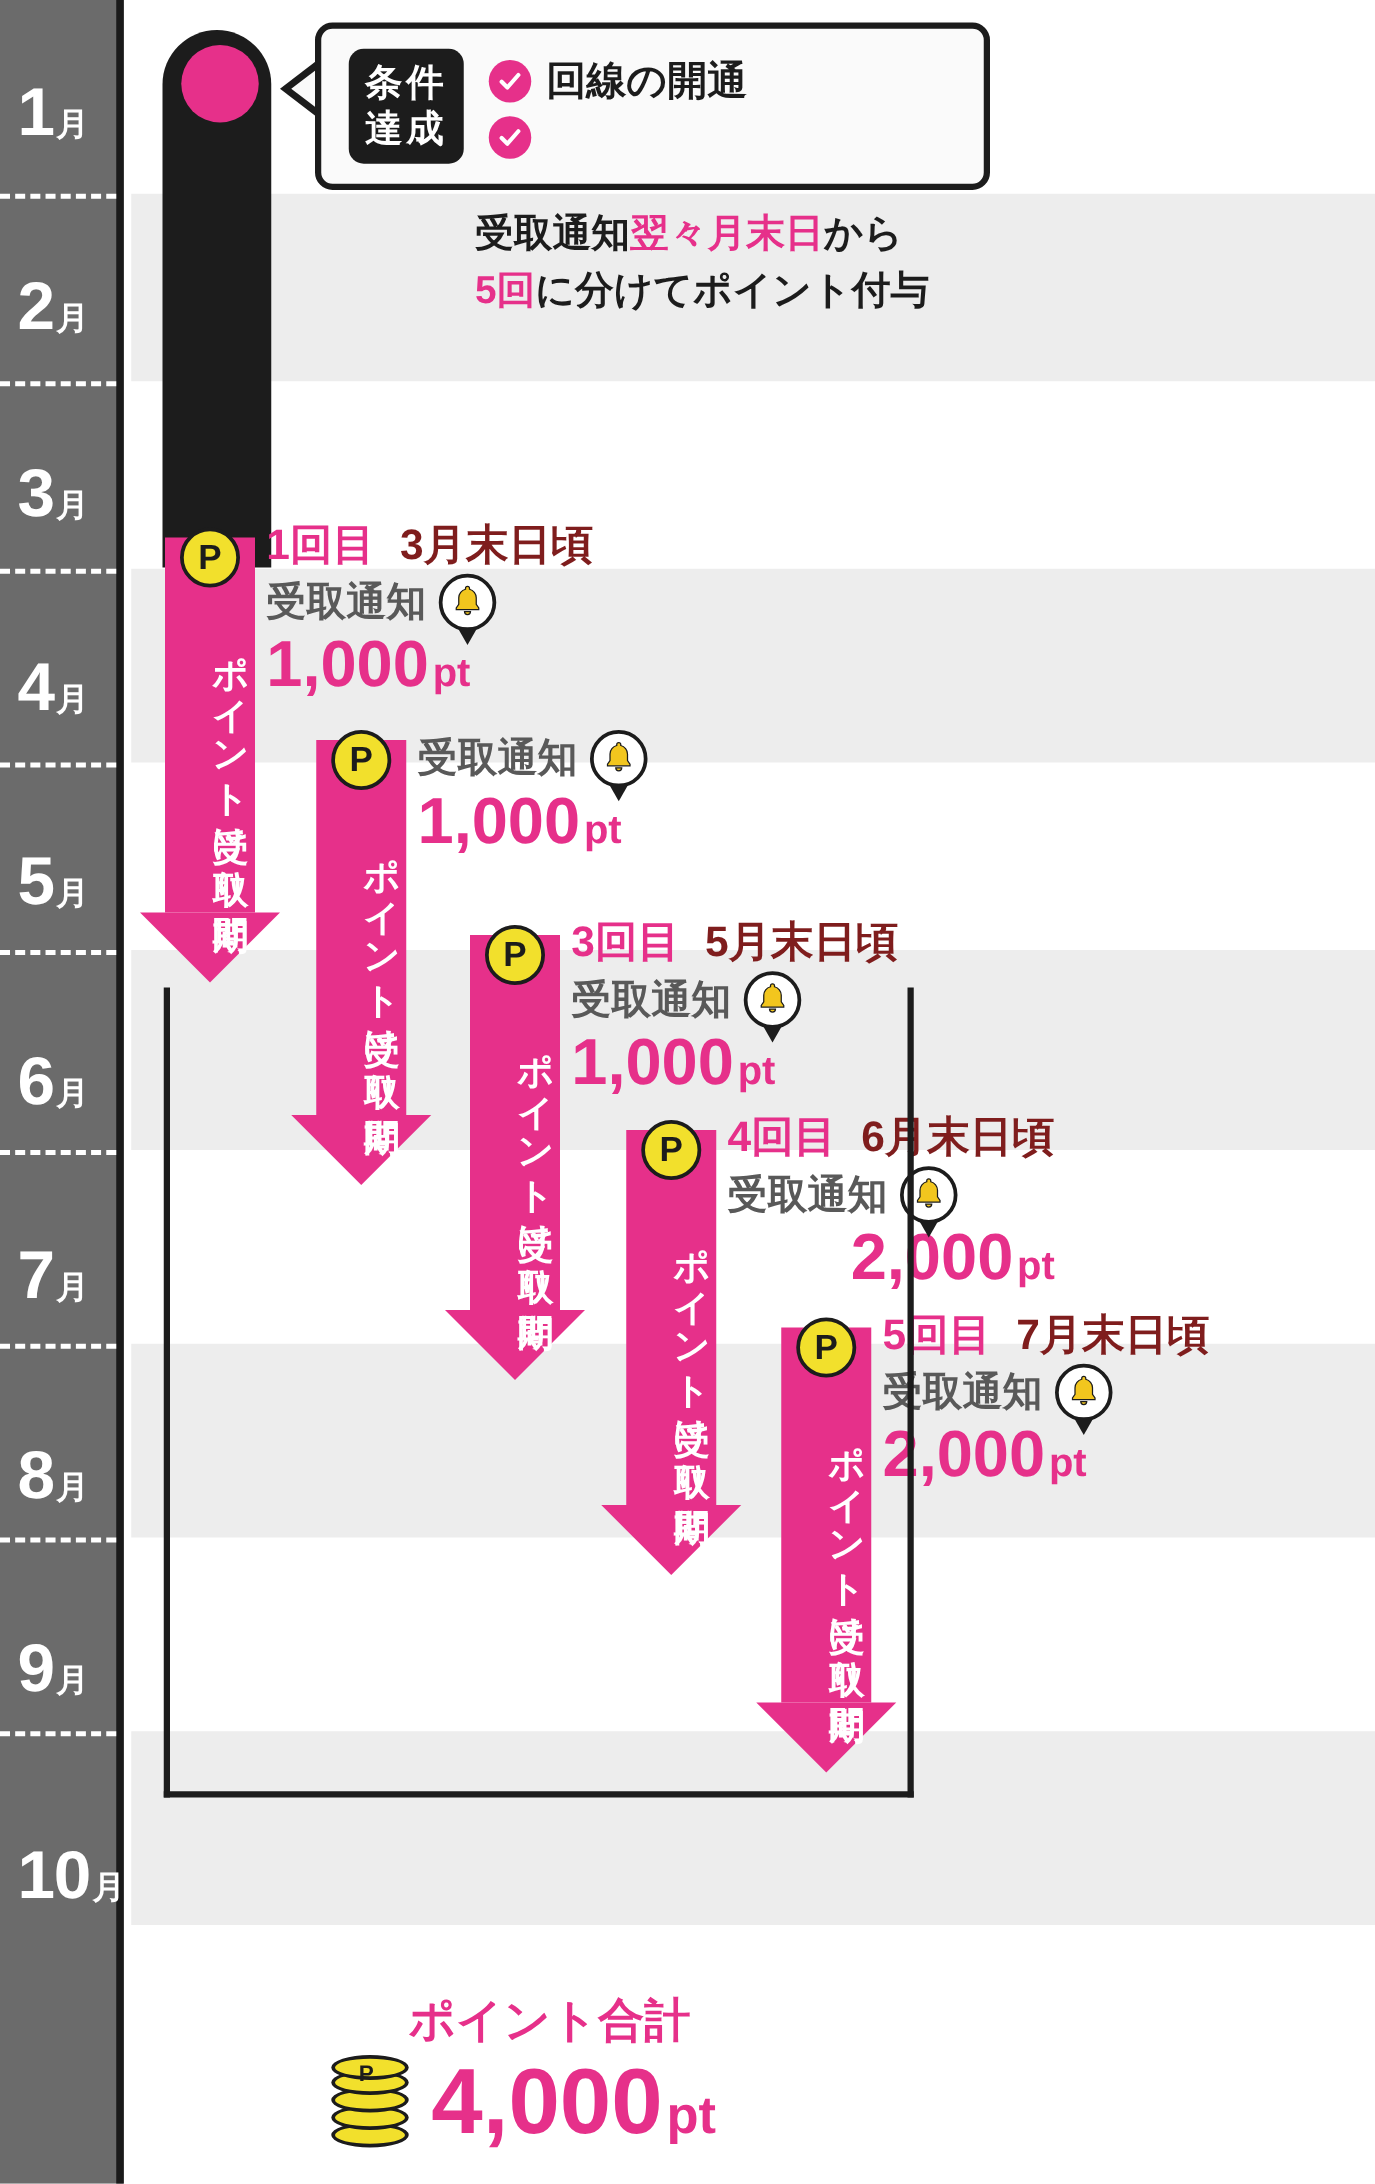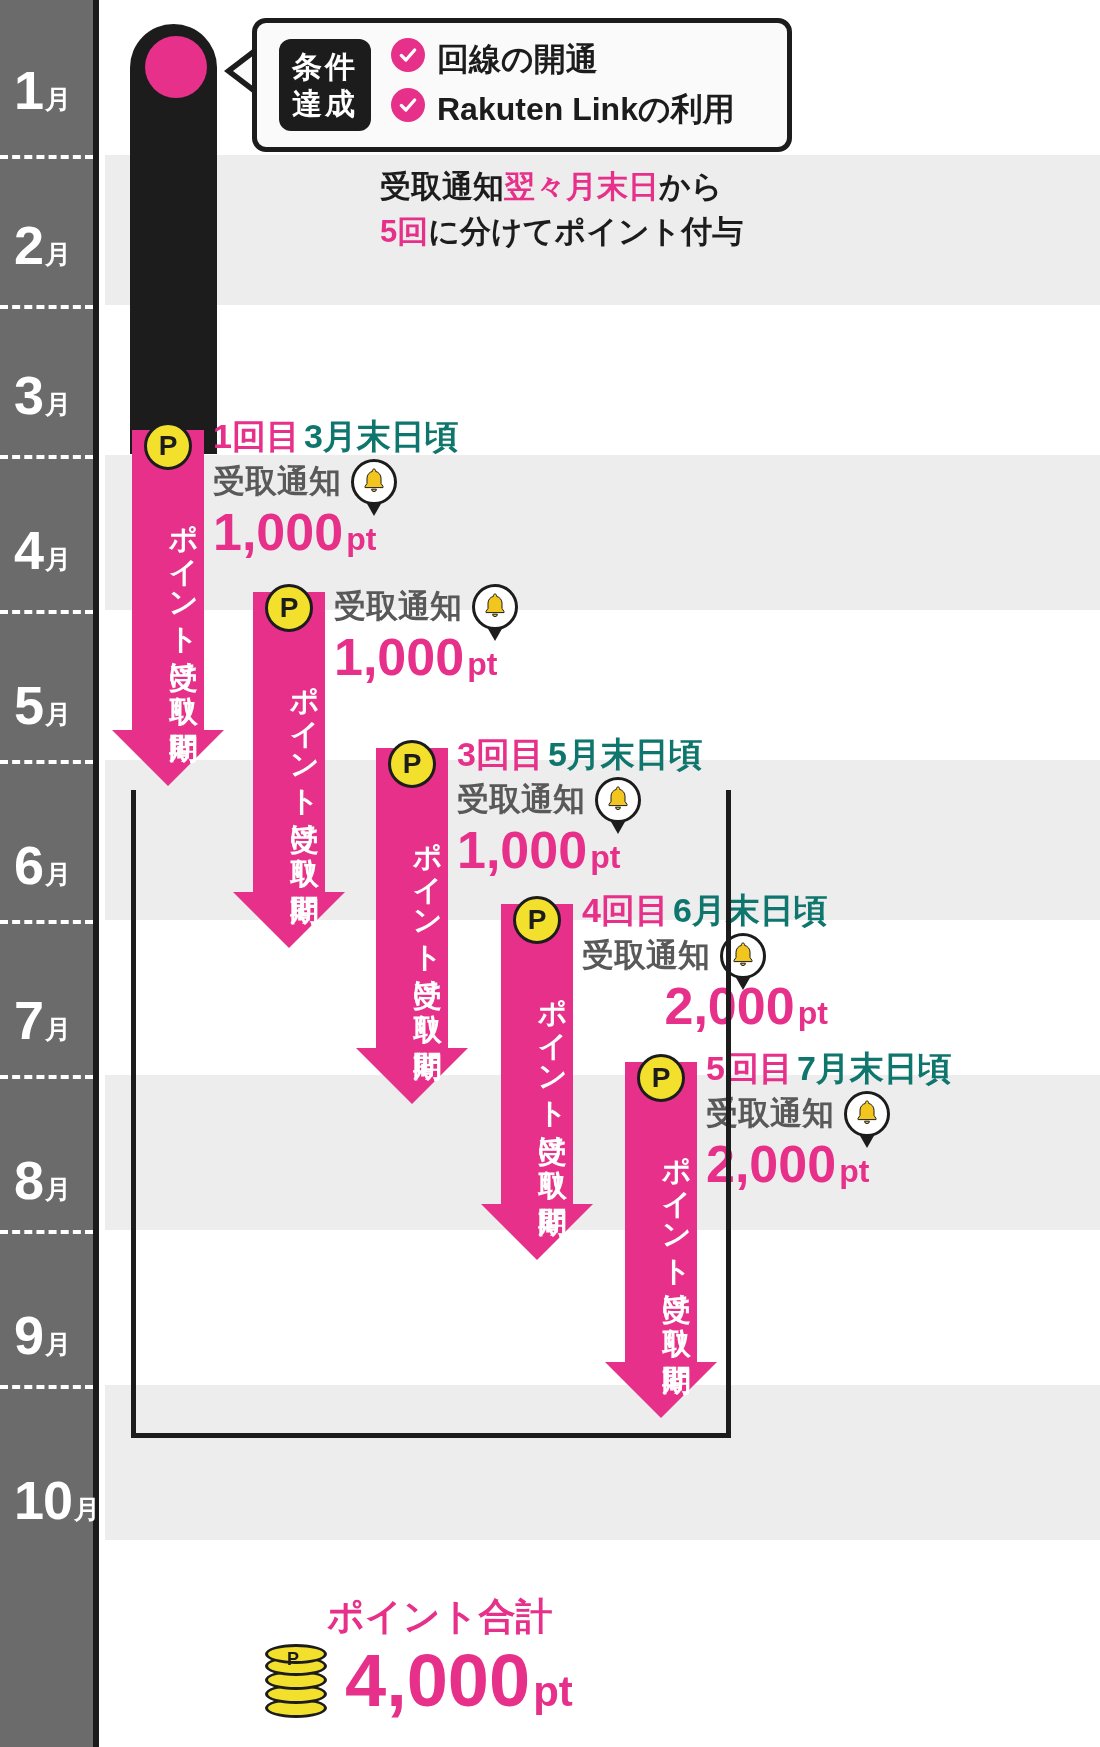--- a/index.html
+++ b/index.html
@@ -72,21 +72,21 @@
     border-bottom: 19px solid transparent;
     border-right: 25px solid #fafafa;
   }
   .cond-badge {
     width: 92px; height: 92px; background: #1c1c1c; border-radius: 12px;
     color: #ffffff; display: flex; flex-direction: column;
     align-items: center; justify-content: center; flex: none;
   }
   .cond-badge span { font-size: 30px; font-weight: 700; line-height: 1.25; letter-spacing: 3px; }
   .cond-list { margin-left: 20px; display: flex; flex-direction: column; gap: 6px; }
-  .cond-item { display: flex; align-items: flex-start; gap: 12px; }
+  .cond-item { display: flex; align-items: center; gap: 12px; }
   .check-circle {
     width: 34px; height: 34px; border-radius: 50%; background: #e6308a;
     display: flex; align-items: center; justify-content: center; flex: none;
   }
   .check-circle svg { width: 20px; height: 20px; }
   .cond-text { font-size: 32px; font-weight: 700; color: #1c1c1c; white-space: nowrap; }
 
   
   .desc {
     position: absolute; left: 275px; top: 165px; width: 620px;
@@ -117,21 +117,21 @@
     position: absolute; width: 48px; height: 48px; border-radius: 50%;
     background: #f2e02c; border: 3px solid #1c1c1c;
     display: flex; align-items: center; justify-content: center;
     color: #1c1c1c; font-size: 28px; font-weight: 700; z-index: 5;
   }
 
   
   .pay-label { position: absolute; white-space: nowrap; }
   .pay-line1 { font-size: 34px; font-weight: 700; line-height: 1.1; }
   .pay-line1 .ordinal { color: #e6308a; }
-  .pay-line1 .when { color: #0f766e; margin-left: 4px; }
+  .pay-line1 .when { color: #7f1d1d; margin-left: 20px; }
   .pay-line2 { display: flex; align-items: center; gap: 10px; margin-top: 4px; }
   .notif-text { font-size: 32px; font-weight: 700; color: #595959; }
   .bell-bubble { position: relative; width: 46px; height: 46px; }
   .bell-bubble .circle {
     position: absolute; inset: 0; border: 3px solid #1c1c1c;
     border-radius: 50%; background: #ffffff;
   }
   .bell-bubble .pointer {
     position: absolute; left: 15px; bottom: -11px; width: 0; height: 0;
     border-left: 8px solid transparent; border-right: 8px solid transparent;
@@ -249,21 +249,20 @@
               </svg>
           </span>
           <span class="cond-text">回線の開通</span>
         </div>
         <div class="cond-item">
           <span class="check-circle">
             <svg viewBox="0 0 24 24">
                 <path d="M4 12.5 L9.5 18 L20 6" stroke="#ffffff" stroke-width="4" fill="none" stroke-linecap="round" stroke-linejoin="round"></path>
               </svg>
           </span>
-          <span class="cond-text">Rakuten Linkの利用</span>
         </div>
       </div>
     </div>
 
     <div class="desc">
       <div>
         <span>受取通知</span><span class="hl">翌々月末日</span><span>から</span>
       </div>
       <div>
         <span class="hl">5回</span><span>に分けてポイント付与</span>

